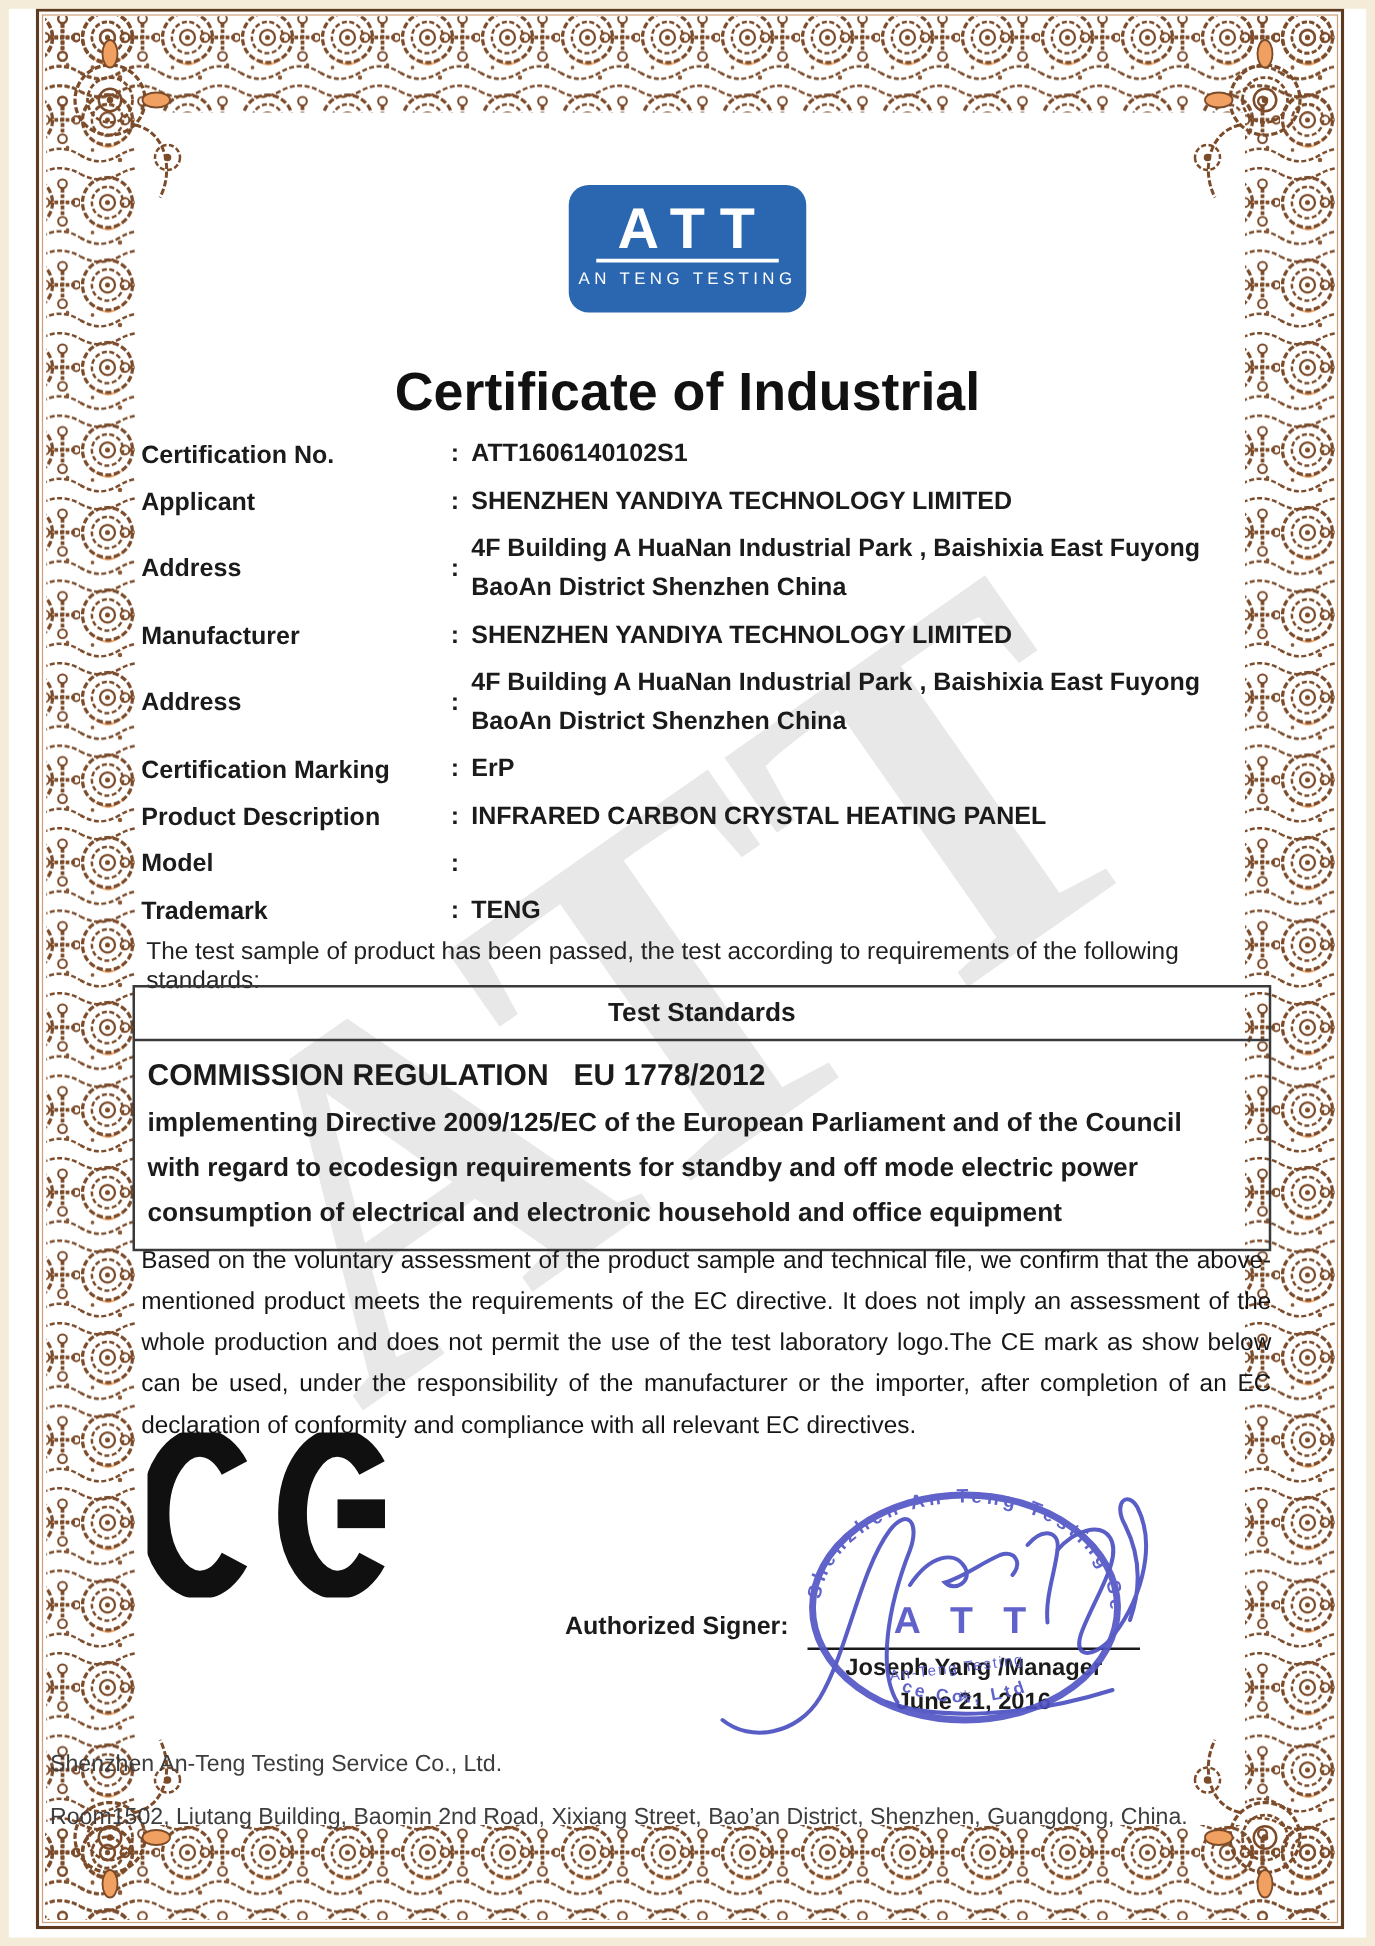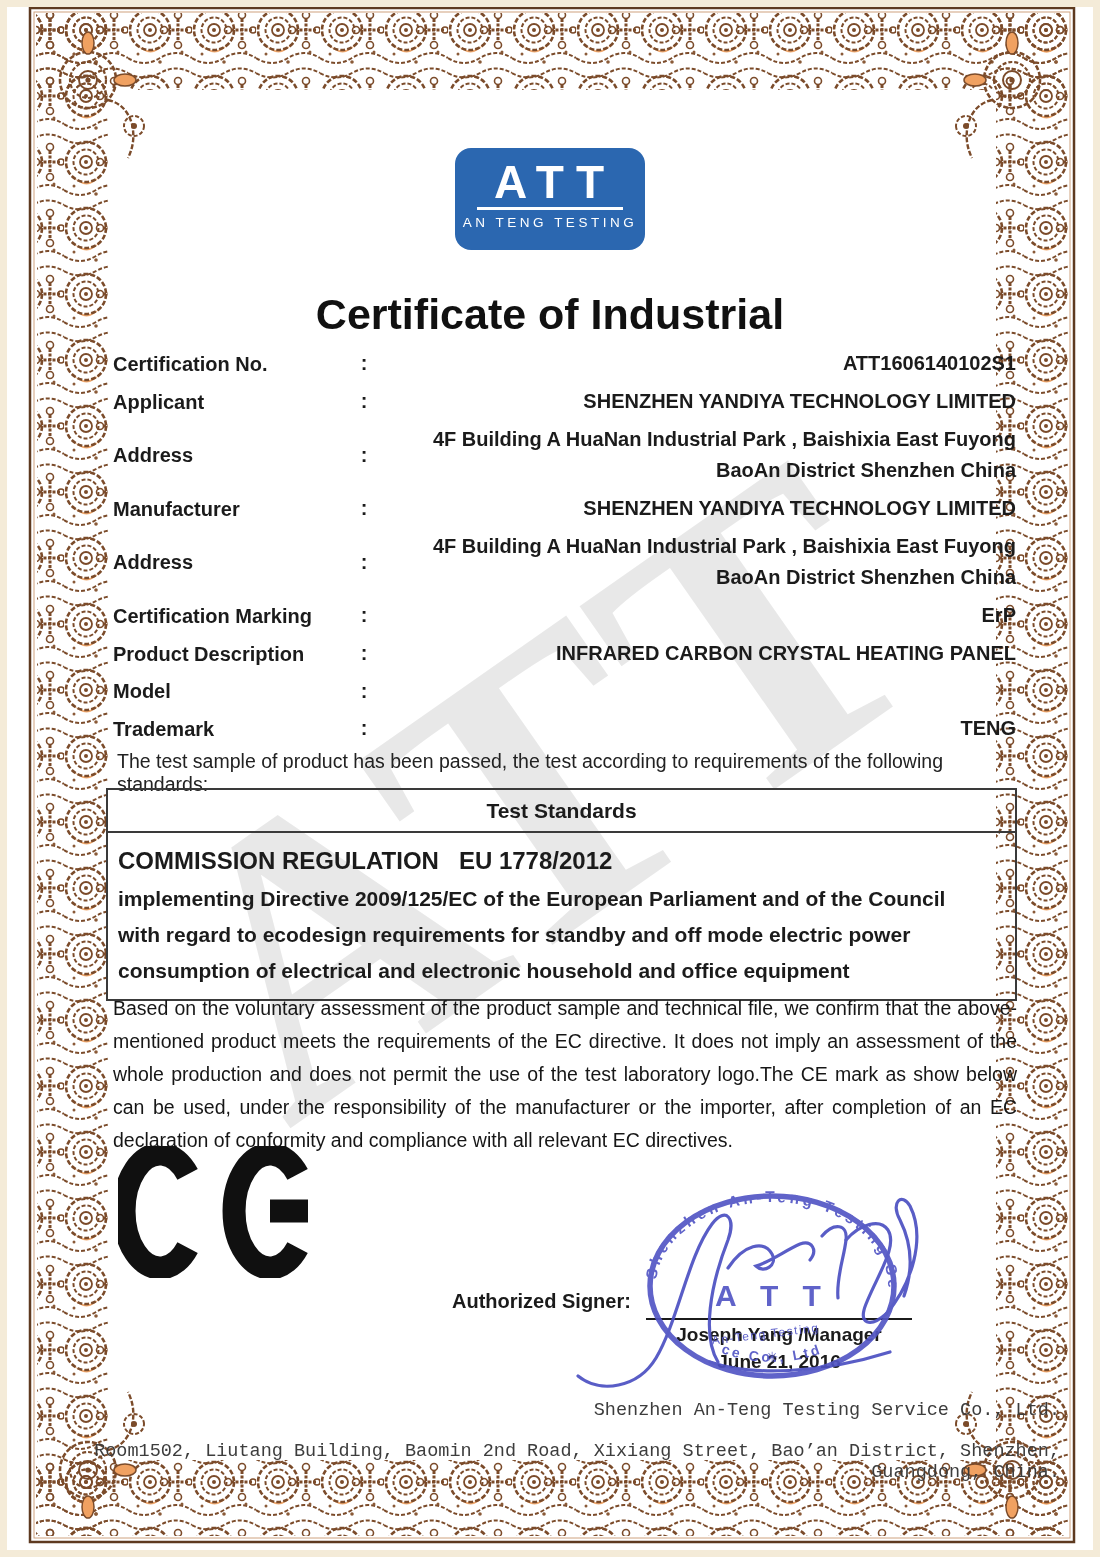--- a/index.html
+++ b/index.html
@@ -30,21 +30,21 @@
   .title {
     position:absolute; left:0; top:290px; width:100%; text-align:center;
     font-size:43px; font-weight:bold; color:#111111;
   }
 
   
   .fields { position:absolute; left:113px; top:348px; right:84px; }
   .frow { display:grid; grid-template-columns:238px 26px 1fr; align-items:center; margin-bottom:7px; }
   .flabel { font-size:20px; font-weight:bold; line-height:30px; }
   .fcolon { font-size:20px; font-weight:bold; text-align:center; }
-  .fvalue { font-size:20px; font-weight:bold; line-height:31px;text-align:right; }
+  .fvalue { font-size:20px; font-weight:bold; line-height:31px; }
 
   .intro { position:absolute; left:117px; right:86px; top:750px; font-size:19.5px; color:#222; }
 
   .std-box {
     position:absolute; left:106px; right:83px; top:788px;
     border:2px solid #3a3a3a;
   }
   .std-header {
     text-align:center; font-size:21px; font-weight:bold; padding:9px 0 8px 0;
     border-bottom:2px solid #3a3a3a;
@@ -59,21 +59,21 @@
   }
 
   .ce-mark { position:absolute; left:118px; top:1146px; }
 
   .signer-label { position:absolute; left:452px; top:1290px; font-size:20px; font-weight:bold; }
   .sig-line { position:absolute; left:646px; top:1318px; width:266px; border-top:2px solid #1b1b1b; }
   .sig-name { position:absolute; left:616px; top:1324px; width:326px; text-align:center; font-size:19px; font-weight:bold; }
   .sig-date { position:absolute; left:616px; top:1351px; width:326px; text-align:center; font-size:19px; font-weight:bold; }
   .stamp { position:absolute; left:560px; top:1166px; opacity:0.92; pointer-events:none; }
 
-  .footer { position:absolute; left:40px; right:40px; top:1400px; text-align:right; color:#3d3d3d;font-family:Liberation Mono, monospace; }
+  .footer { position:absolute; left:40px; right:40px; top:1400px; text-align:left; color:#3d3d3d; }
   .footer-line1 { font-size:18.5px; }
   .footer-line2 { font-size:18.5px; margin-top:20px; }
 </style>
 </head>
 <body>
 
 <div class="page">
 
   <svg class="frame-svg" width="1100" height="1557" viewBox="0 0 1100 1557">
     <defs>

